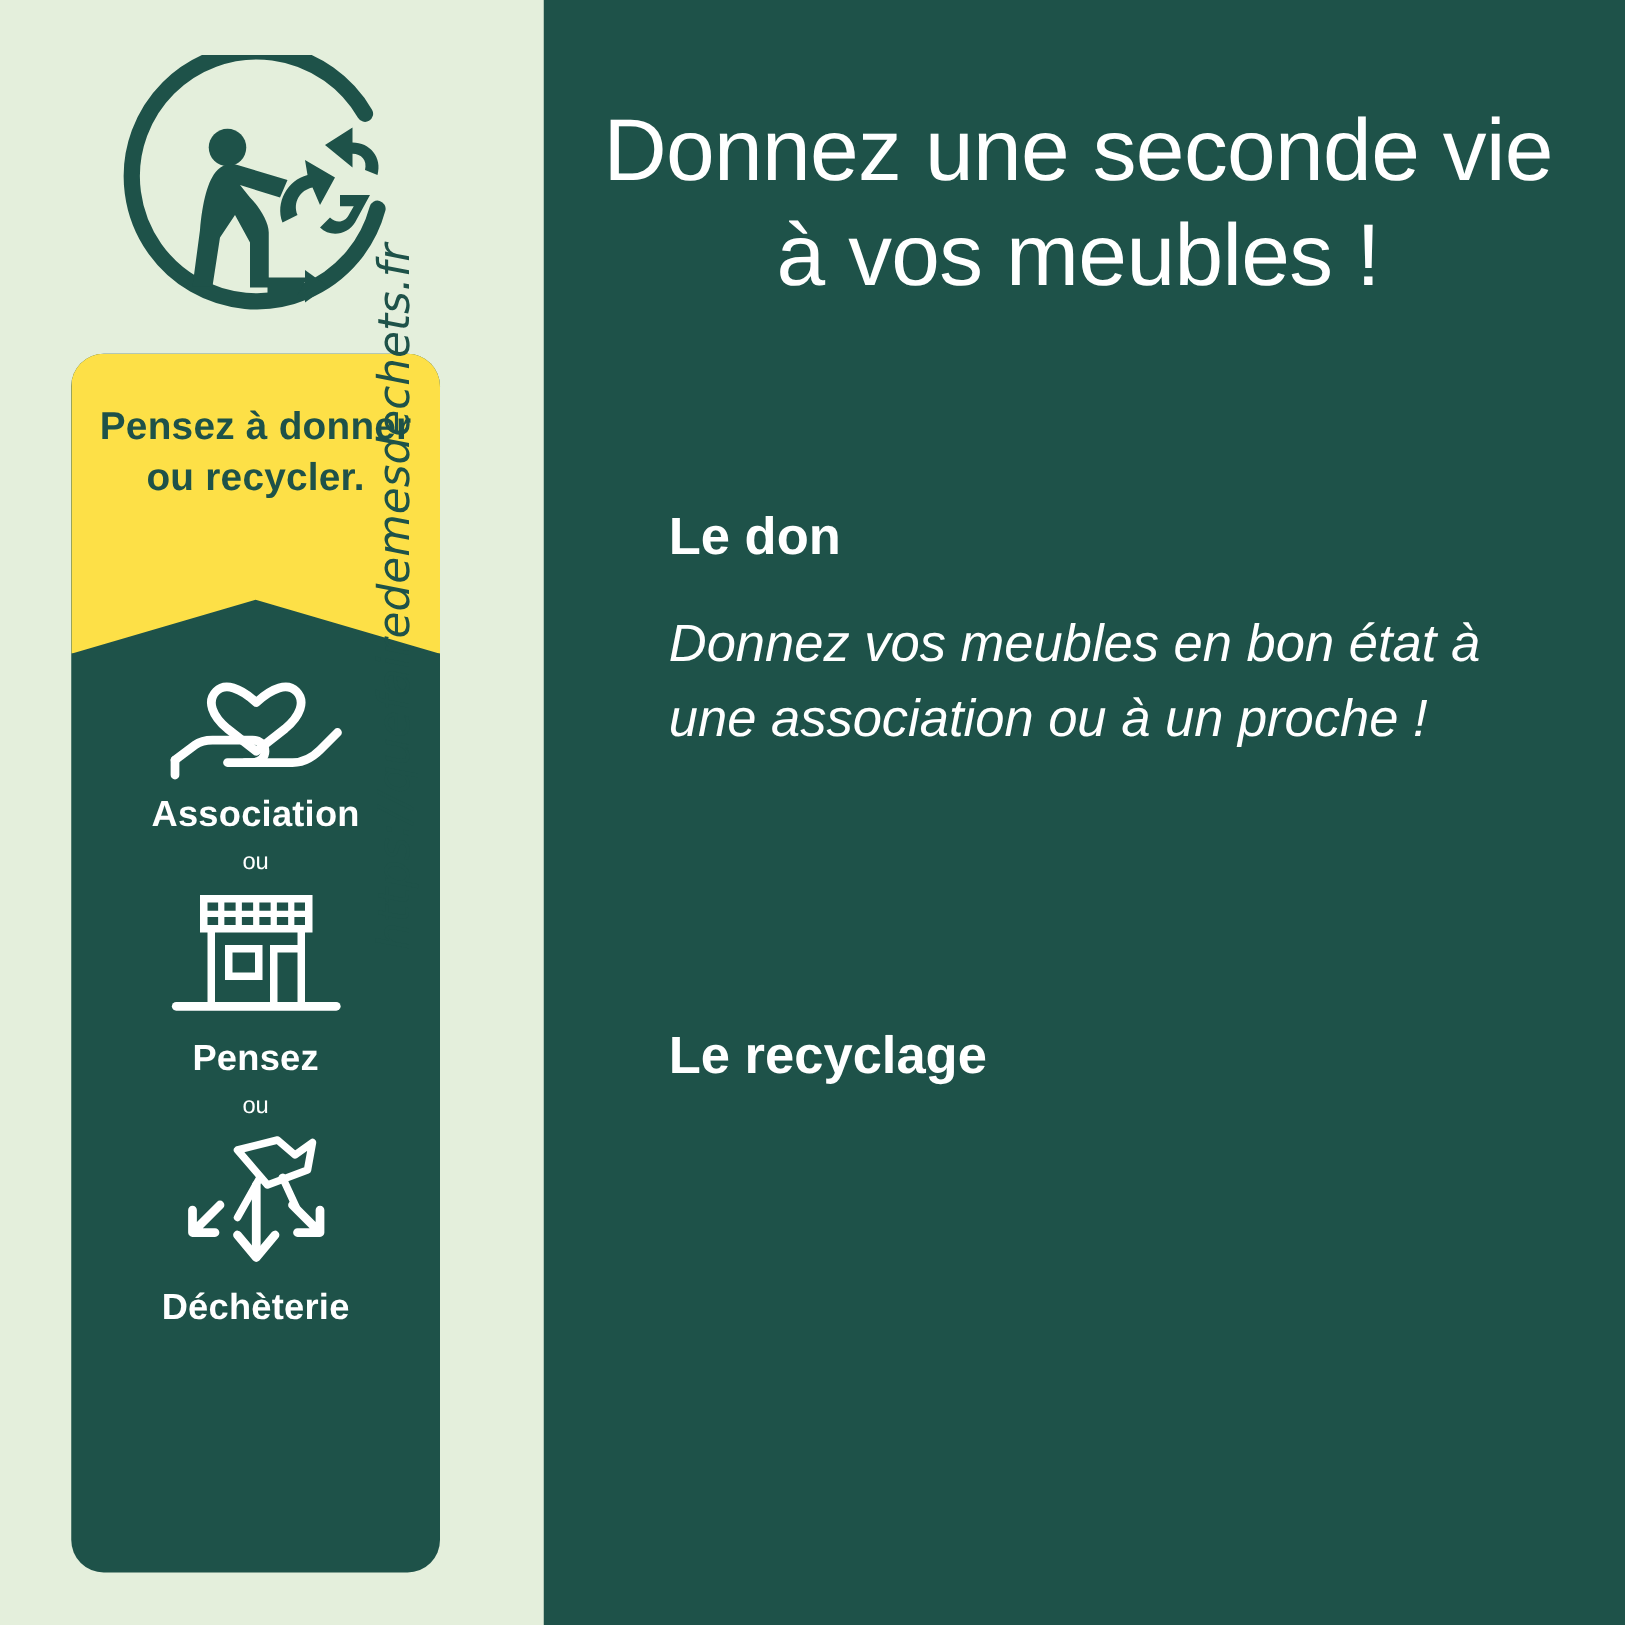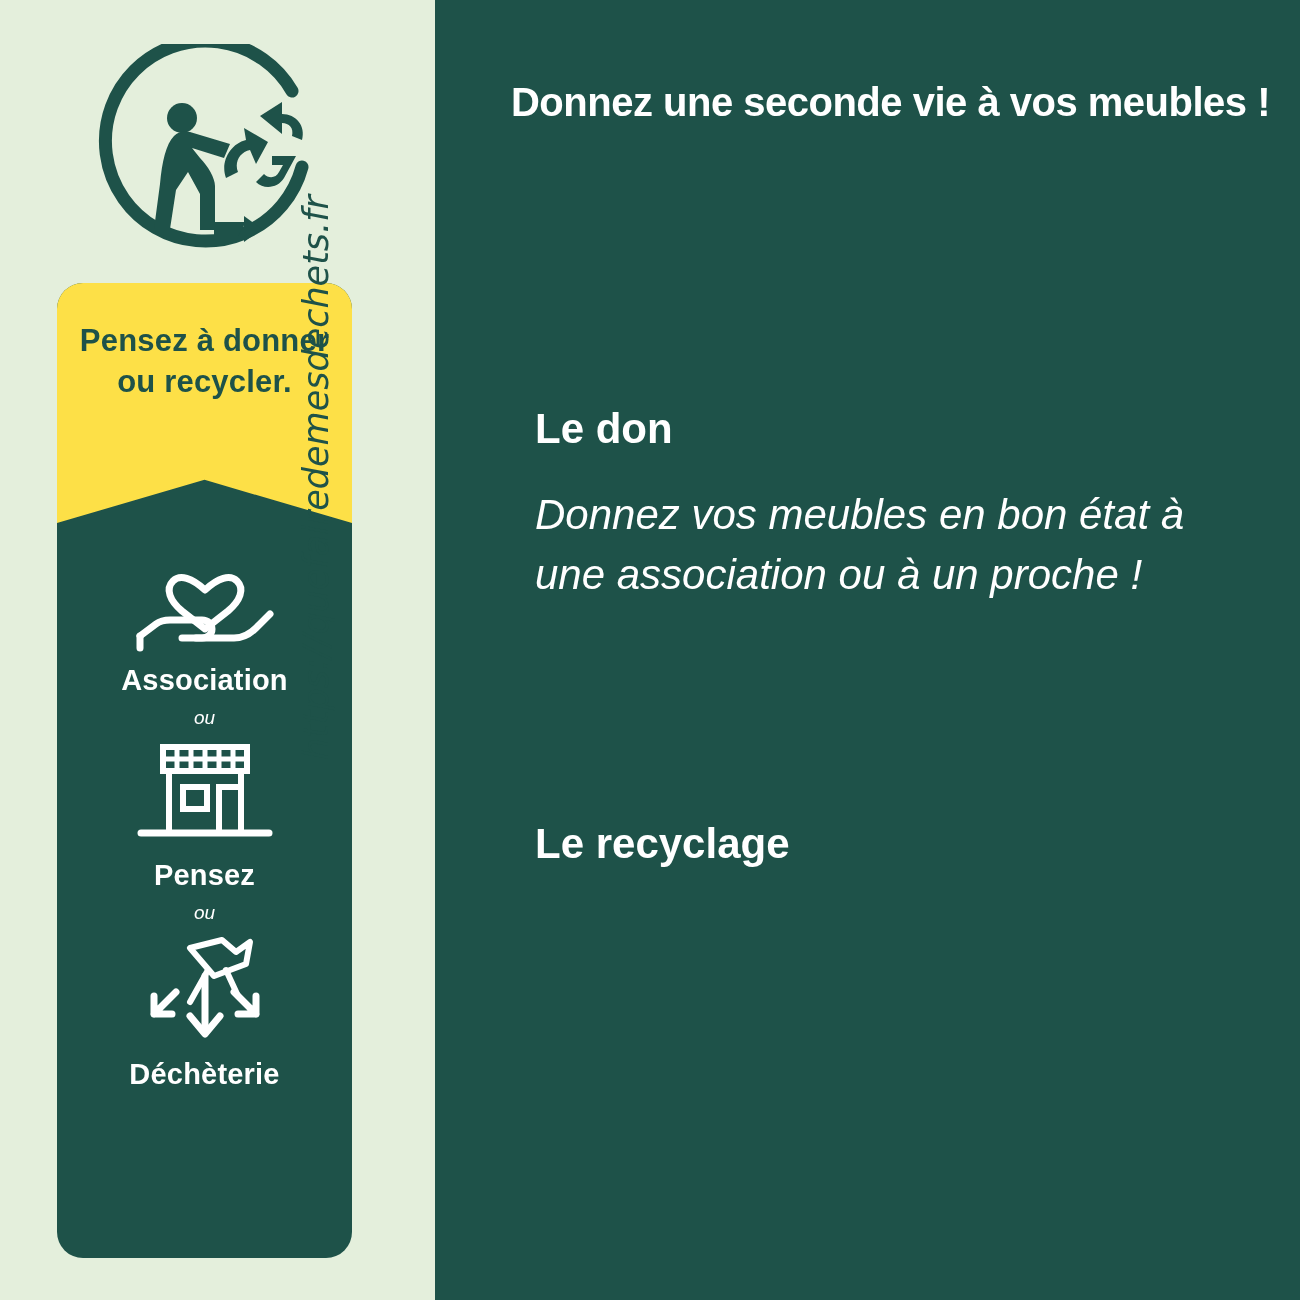--- a/index.html
+++ b/index.html
@@ -67,41 +67,40 @@
     color: #1e5249;
     font-size: 31px;
     font-weight: bold;
     line-height: 1.32;
     letter-spacing: .2px;
   }
 
   .steps {
     position: absolute;
     left: 57px;
-    top: 540px;
+    top: 512px;
     width: 295px;
     text-align: center;
     color: #ffffff;
   }
   .step { margin: 0; }
   .step-icon {
     height: 118px;
     display: flex;
     align-items: center;
     justify-content: center;
   }
   .step-label {
     font-size: 29px;
     font-weight: bold;
     letter-spacing: .2px;
     margin-top: 6px;
   }
   .sep {
     font-size: 19px;
-    font-style: italic;
     margin: 10px 0 6px;
     color: #ffffff;
   }
   .step.last .step-label { margin-top: 10px; }
 
   
   .vertical-url {
     position: absolute;
     left: 296px;
     top: 760px;
@@ -122,23 +121,23 @@
     position: relative;
     flex: 1 1 auto;
     height: 1300px;
     color: #ffffff;
   }
   .headline {
     position: absolute;
     left: 20px;
     right: 30px;
     top: 78px;
-    text-align: right;
-    font-size: 40px;
-    font-weight: bold;
+    text-align: center;
+    font-size: 70px;
+    font-weight: normal;
     line-height: 1.2;
     letter-spacing: -.5px;
   }
   .section {
     position: absolute;
     left: 100px;
     right: 55px;
   }
   .section.s1 { top: 405px; }
   .section.s2 { top: 820px; }

